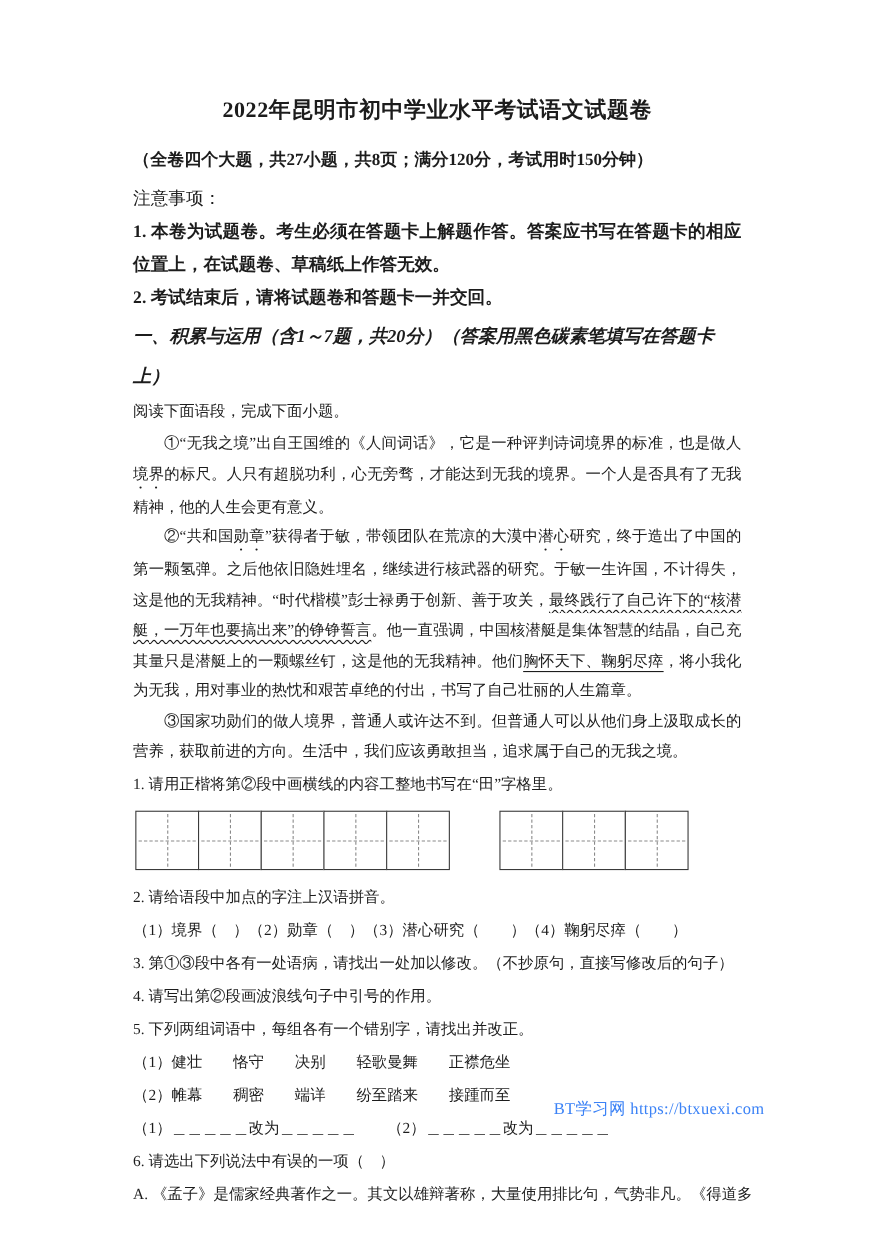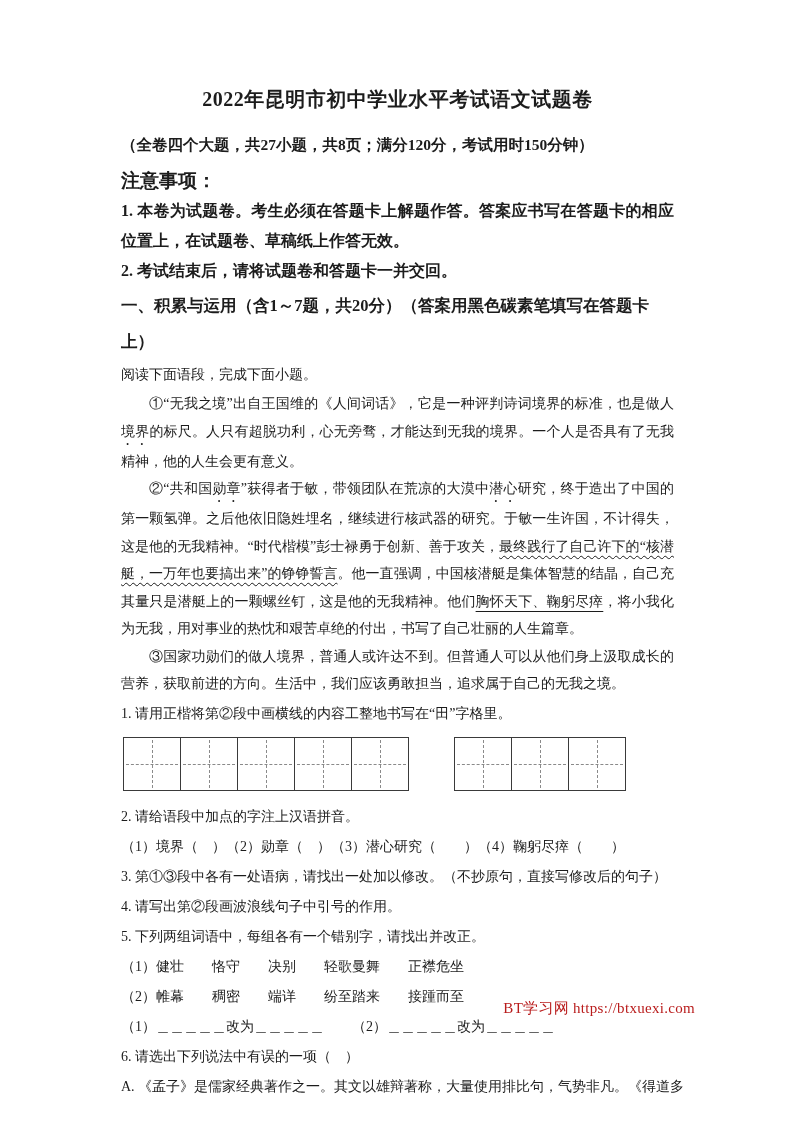--- a/index.html
+++ b/index.html
@@ -9,24 +9,24 @@
     width: 793px; height: 1122px;
     position: relative; overflow: hidden;
     font-family: "Liberation Serif", "DejaVu Serif", serif;
     color: #1c1c1c;
   }
   .sheet { width: 793px; height: 1044px; padding: 86px 119px 0 121px; position: relative; }
 
   .title { font-size: 20px; font-weight: bold; text-align: center; margin-bottom: 22px; letter-spacing: 0.5px; }
   .subtitle { font-size: 15.5px; font-weight: bold; margin-bottom: 10px; }
 
-  .notice-heading { font-size: 19px; font-weight: bold; line-height: 30px; }
+  .notice-heading { font-size: 16px; font-weight: normal; line-height: 30px; }
   .notice { font-size: 16px; font-weight: bold; line-height: 30px; text-align: justify; }
 
-  .section-heading { font-size: 16.5px; font-weight: bold; line-height: 36px; margin-top: 2px; }
+  .section-heading { font-size: 16.5px; font-weight: bold; line-height: 36px; margin-top: 2px; font-style: italic; }
   .intro { font-size: 14px; line-height: 30px; }
 
   .para { font-size: 14px; line-height: 27.5px; text-align: justify; text-indent: 2em; }
 
   .question { font-size: 14px; line-height: 29px; margin-top: 1px; }
   .nowrap { white-space: nowrap; }
 
   .dots {
     -webkit-text-emphasis: filled dot;
     text-emphasis: filled dot;
@@ -37,21 +37,21 @@
   .wavy { text-decoration: underline; text-decoration-style: wavy; text-decoration-thickness: 1px; text-underline-offset: 4px; }
   .uline { text-decoration: underline; text-decoration-thickness: 1px; text-underline-offset: 5px; }
 
   .grid-row { display: flex; gap: 45px; margin: 9px 0 11px 2px; }
   .grid-group { display: flex; }
   .tian-cell { width: 58px; height: 54px; border: 1px solid #3a3a3a; margin-left: -1px; position: relative; background: #fff; }
   .tian-cell:first-child { margin-left: 0; }
   .tian-cell::before { content: ""; position: absolute; left: 50%; top: 2px; bottom: 2px; border-left: 1px dashed #8a8a8a; }
   .tian-cell::after  { content: ""; position: absolute; top: 50%; left: 2px; right: 2px; border-top: 1px dashed #8a8a8a; }
 
-  .watermark { position: absolute; bottom: 26px; right: 98px; font-size: 15px; color: #b91c1c; letter-spacing: 0.3px; }
+  .watermark { position: absolute; bottom: 26px; right: 98px; font-size: 15px; color: #3b82f6; letter-spacing: 0.3px; }
 </style>
 </head>
 <body>
 
 <div class="sheet">
 
   <h1 class="title">2022年昆明市初中学业水平考试语文试题卷</h1>
 
   <p class="subtitle">（全卷四个大题，共27小题，共8页；满分120分，考试用时150分钟）</p>
 

